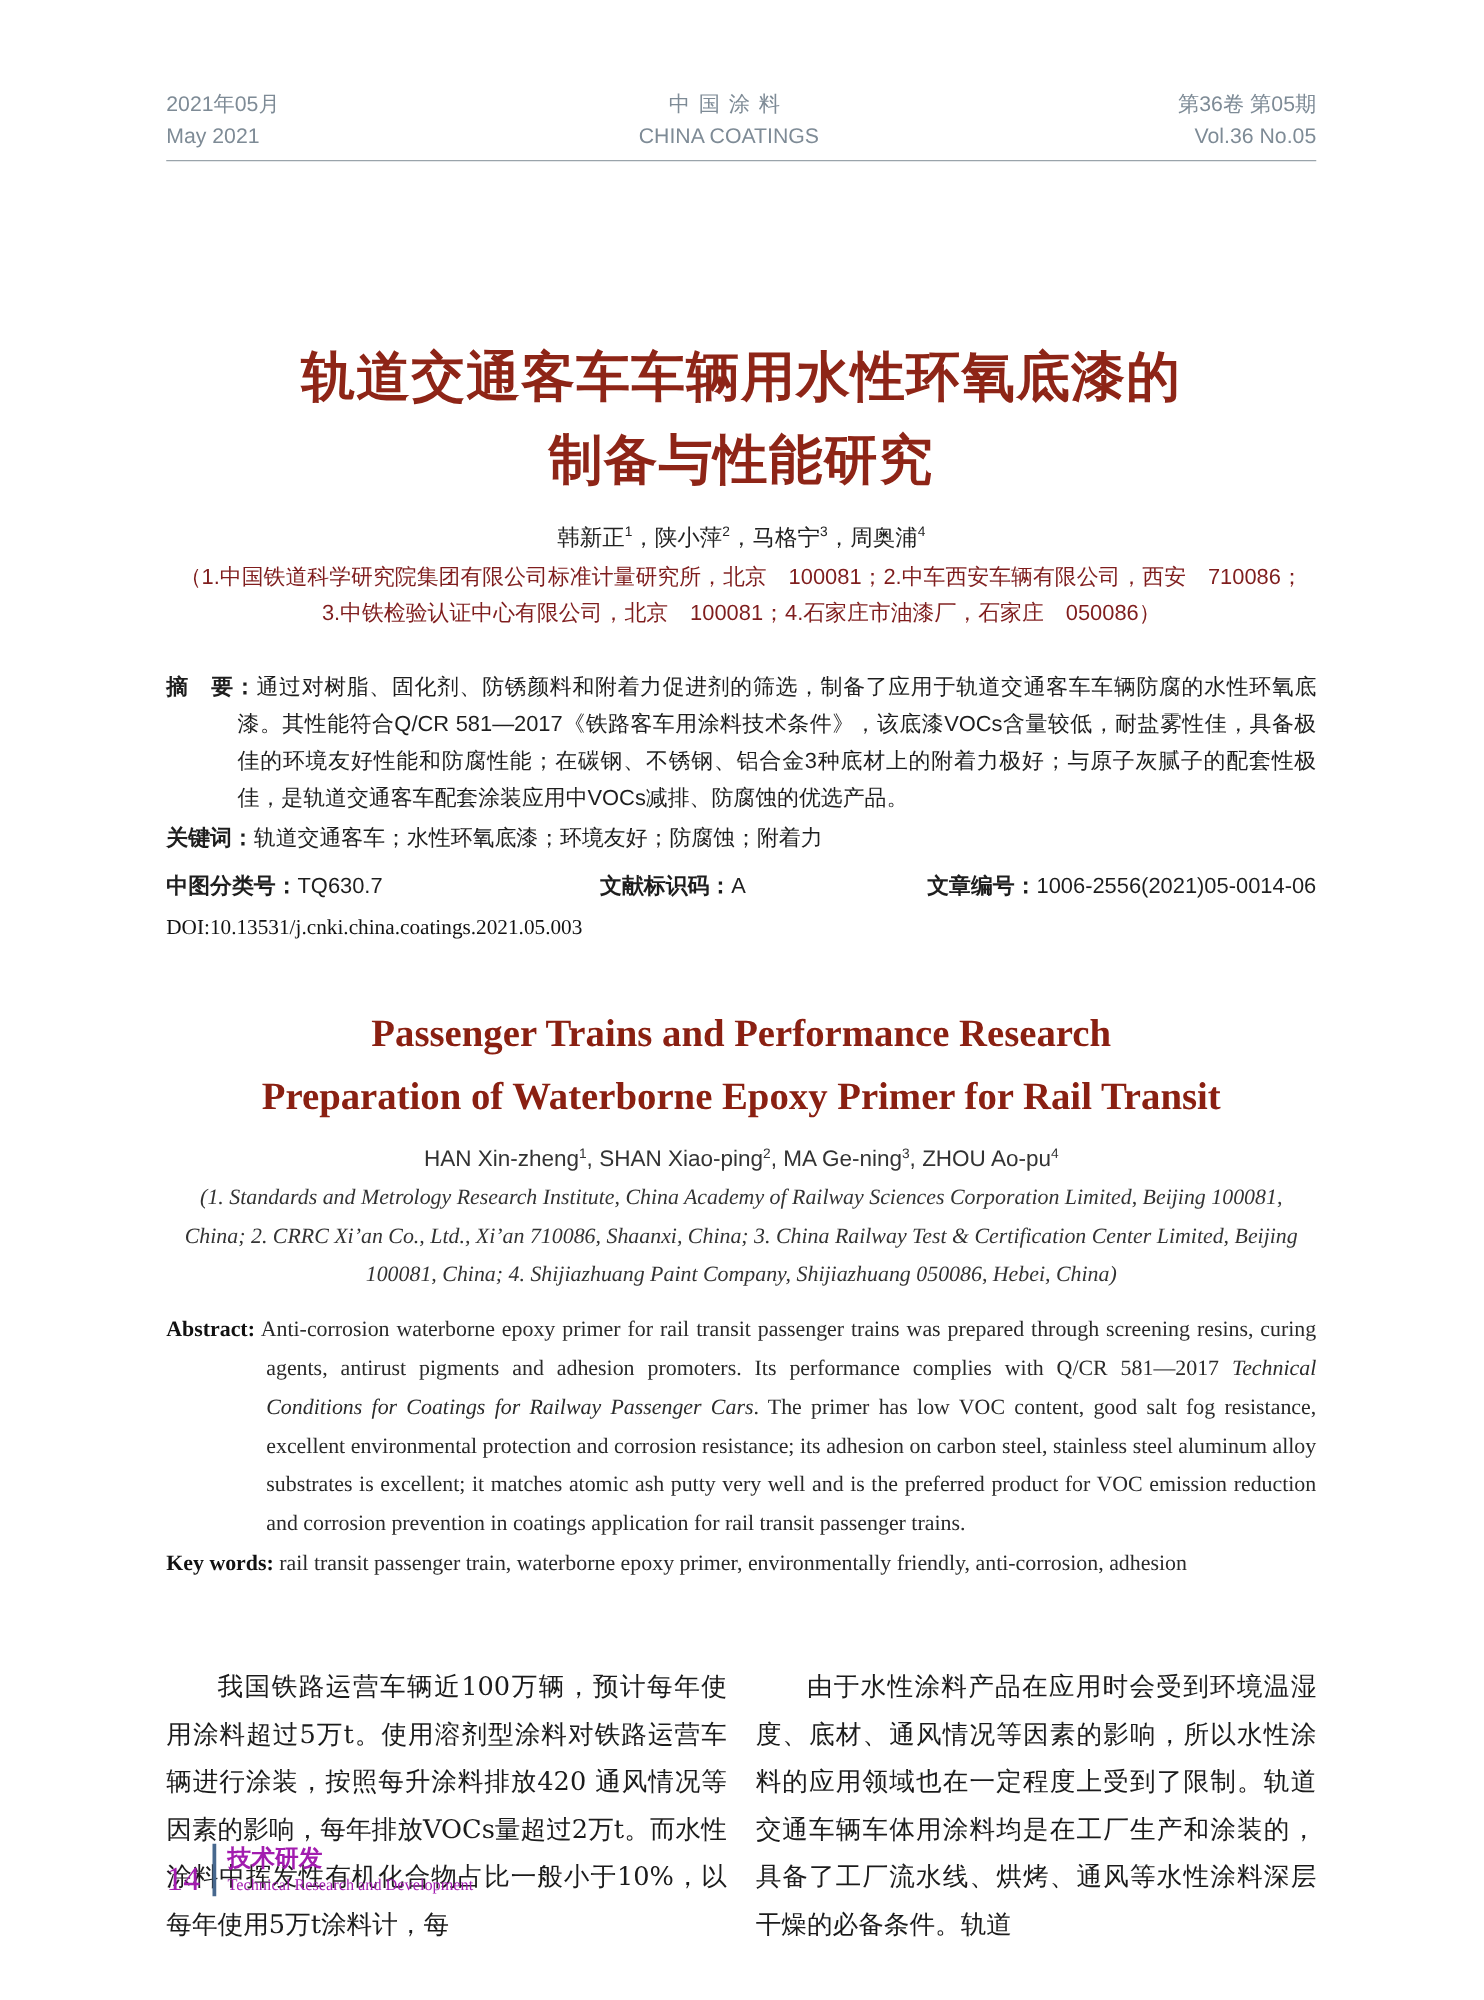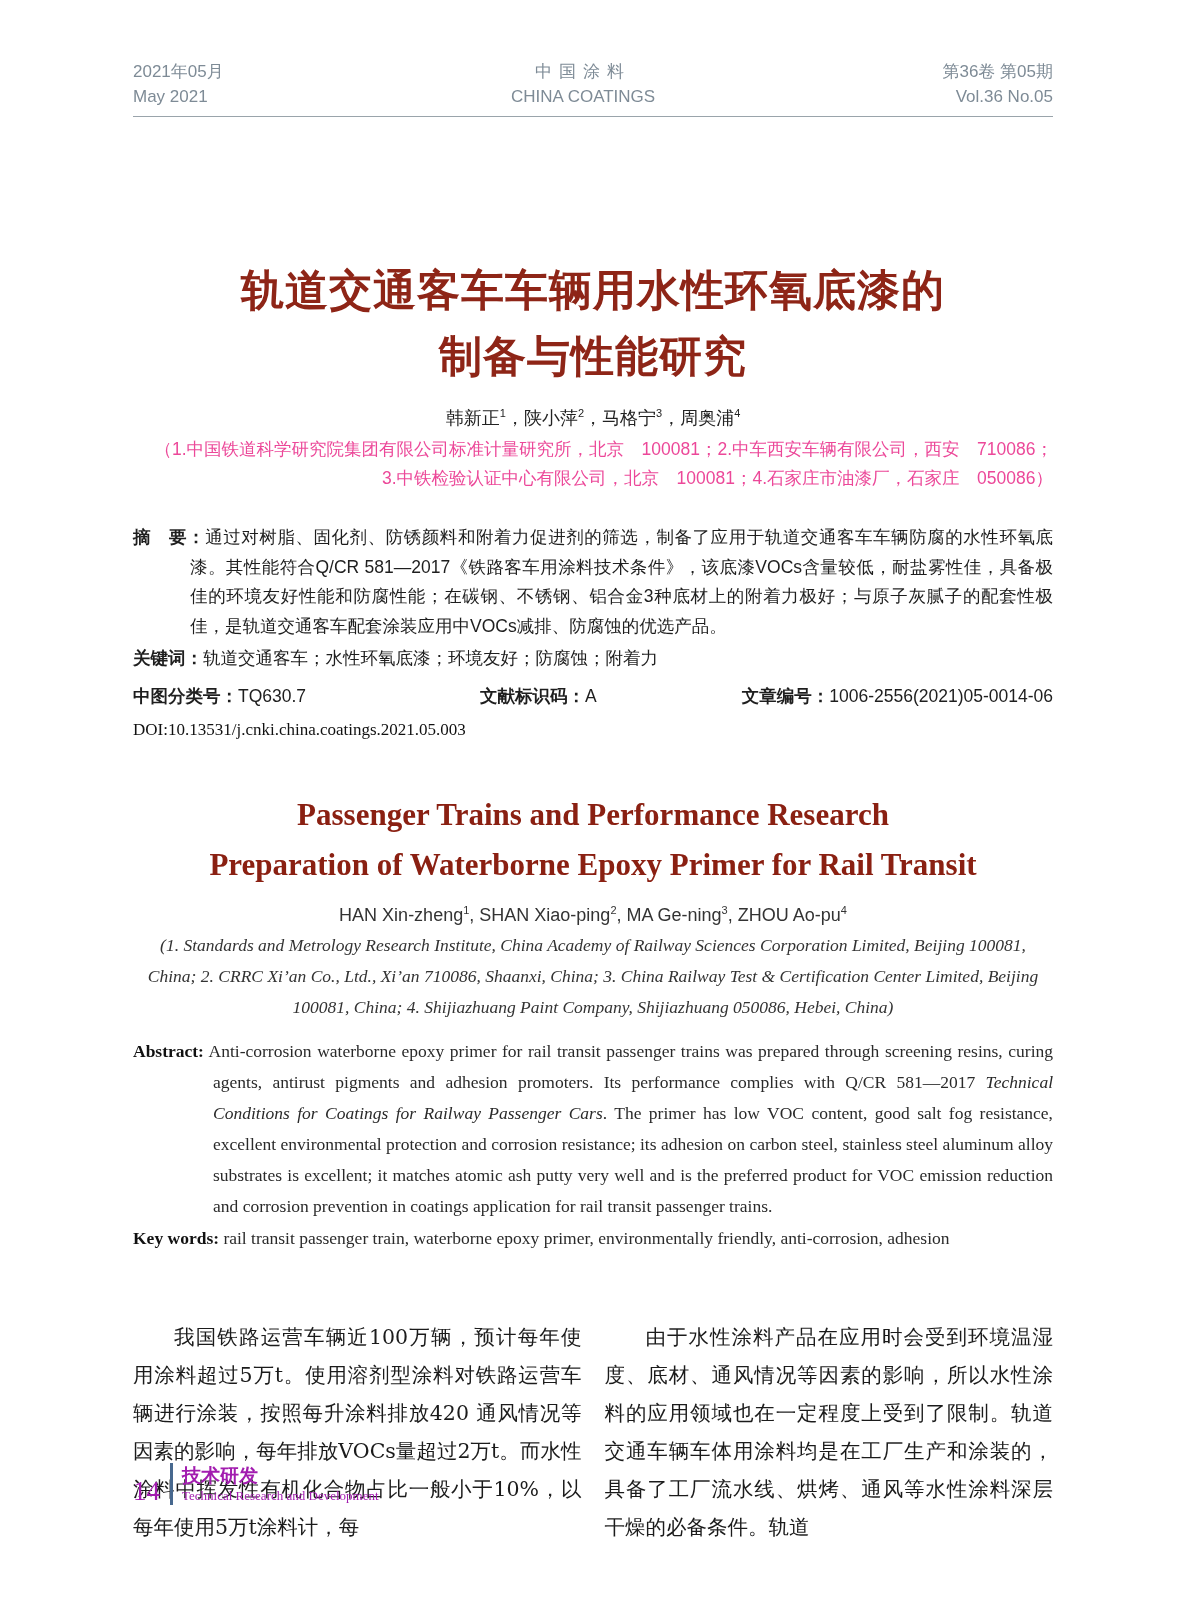--- a/index.html
+++ b/index.html
@@ -1,20 +1,20 @@
 <!DOCTYPE html>
 <html><head>
 <meta charset="utf-8">
 <style>
   * { margin:0; padding:0; box-sizing:border-box; }
   html,body { background:#ffffff; }
   .page {
     position:relative;
     width:1187px; height:1544px;
-    margin:4px auto;
+    margin:16px auto;
     background:#ffffff;
     font-family:"Liberation Sans", sans-serif;
     color:#1e1e1e;
     overflow:hidden;
   }
   .content { padding:0 134px 0 133px; }
 
   
   .jheader {
     display:flex; justify-content:space-between; align-items:flex-end;
@@ -39,22 +39,22 @@
     letter-spacing:1px;
   }
 
   
   .cn-authors {
     margin-top:17px; text-align:center;
     font-size:18px; color:#222;
   }
   sup { font-size:11px; vertical-align:super; line-height:0; }
   .cn-affil {
-    margin-top:5px; text-align:right;
-    font-size:17.5px; line-height:29px; color:#ec4899;
+    margin-top:5px; text-align:center;
+    font-size:17.5px; line-height:29px; color:#7f1d1d;
   }
 
   
   .abs-cn {
     margin-top:30px;
     font-size:17.5px; line-height:29.5px;
     text-align:justify;
     padding-left:57px; text-indent:-57px;
   }
   .abs-cn .lbl { font-weight:bold; }

